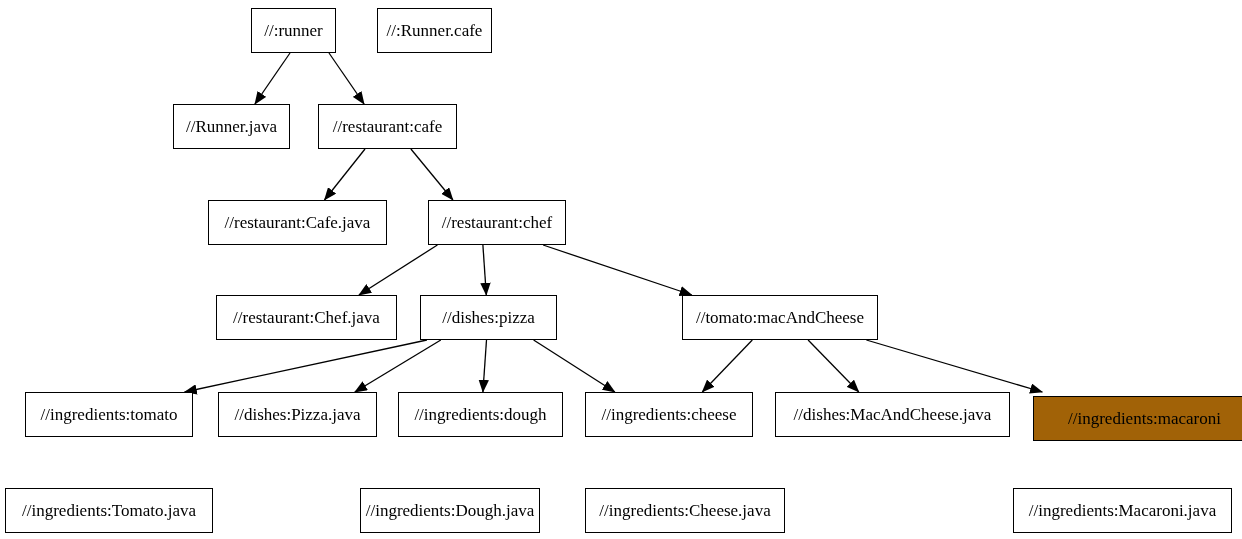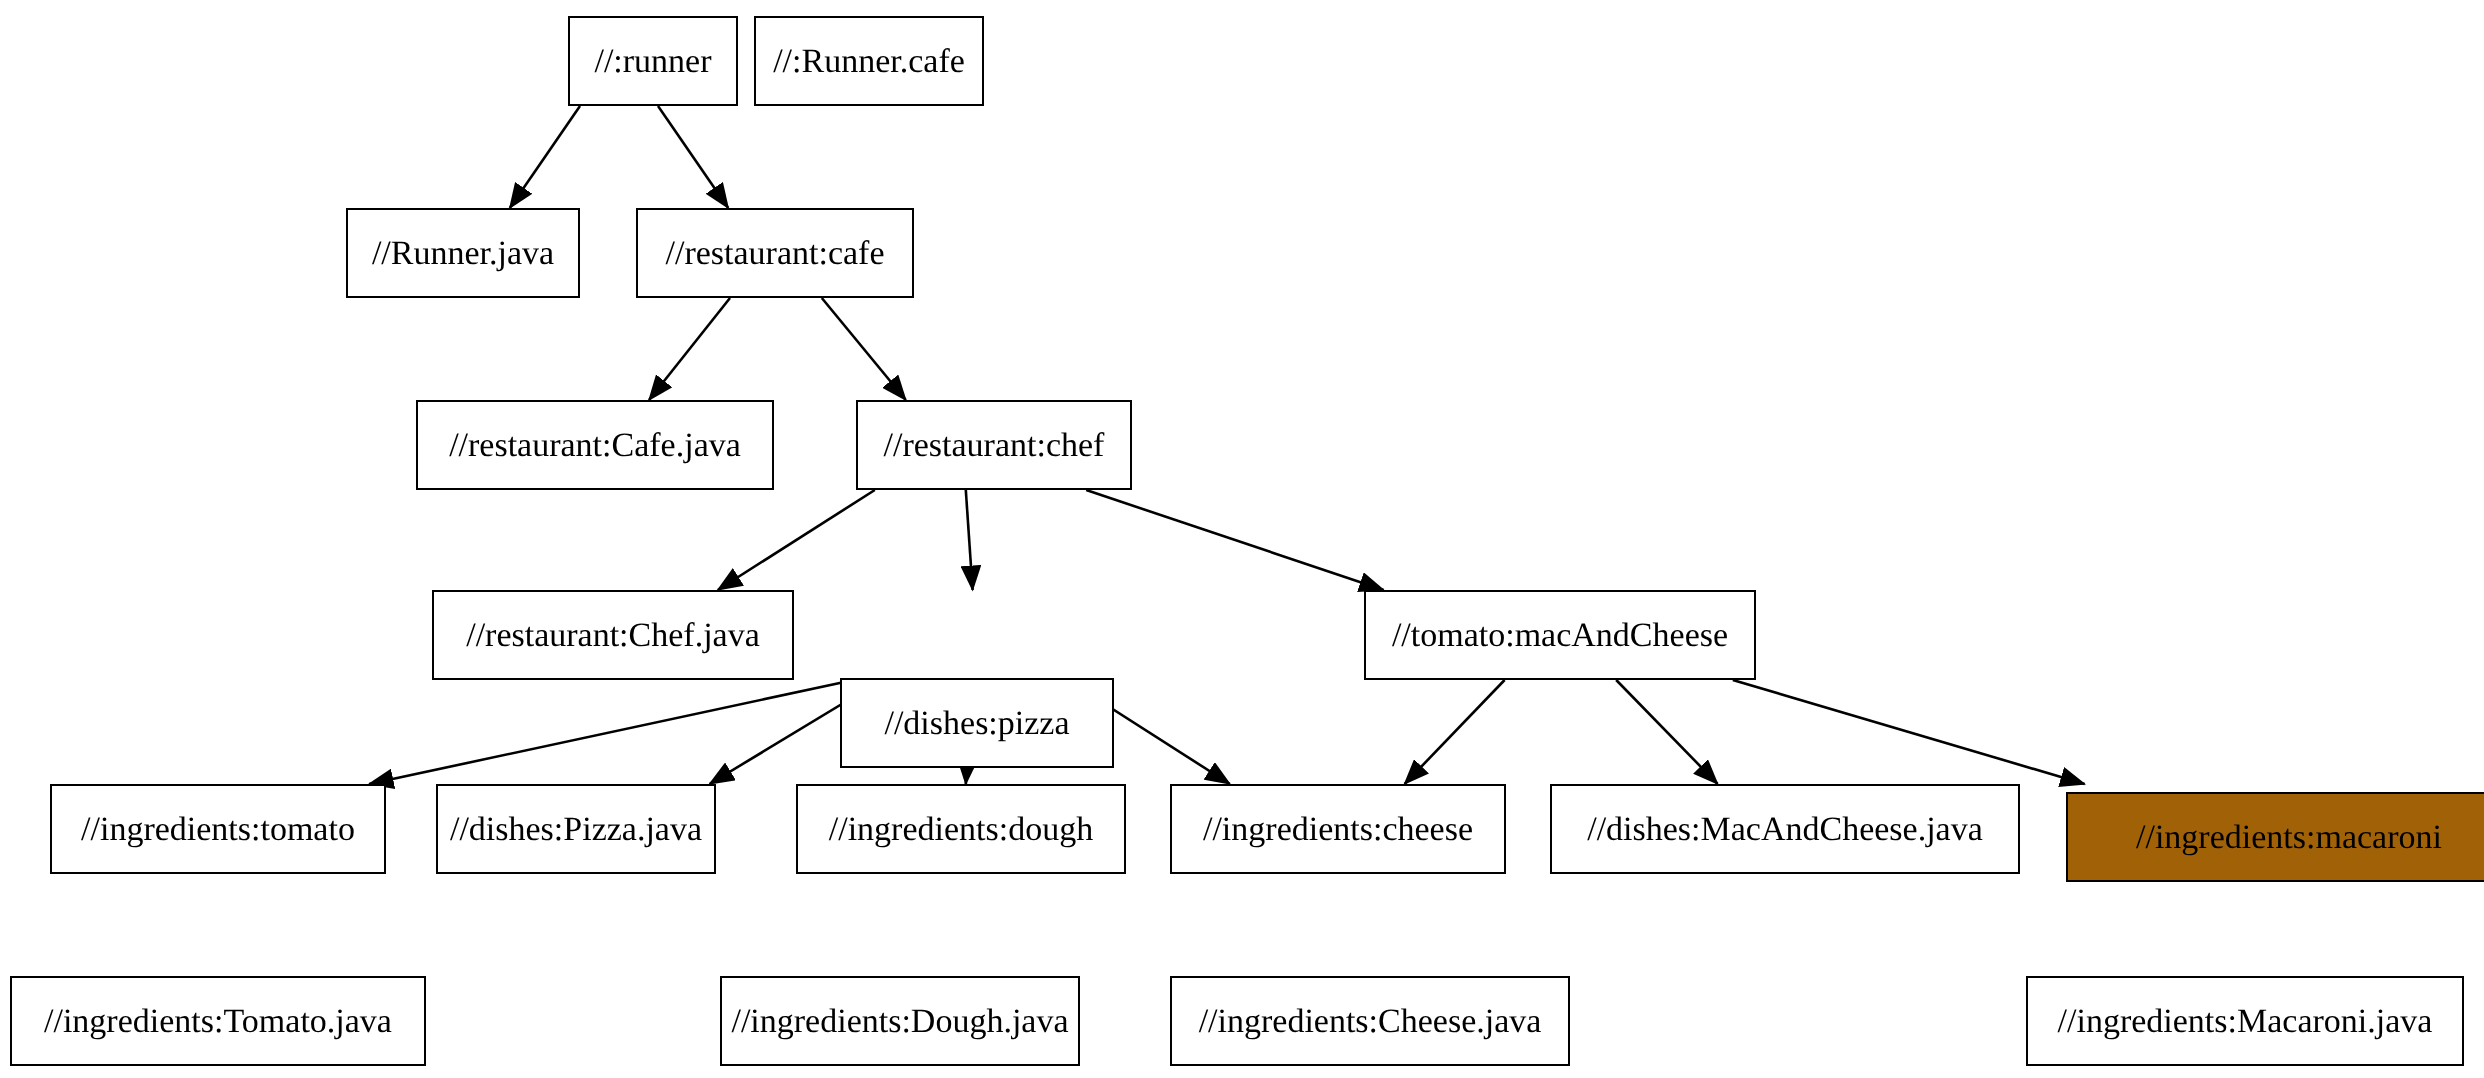--- a/index.html
+++ b/index.html
@@ -59,31 +59,31 @@
         <line x1="426.9" y1="340" x2="184.6" y2="392" stroke="#000000" stroke-width="1.3" marker-end="url(#arrowhead)"></line>
         <line x1="440.8" y1="340" x2="354.8" y2="392" stroke="#000000" stroke-width="1.3" marker-end="url(#arrowhead)"></line>
         <line x1="486.5" y1="340" x2="482.9" y2="392" stroke="#000000" stroke-width="1.3" marker-end="url(#arrowhead)"></line>
         <line x1="533.6" y1="340" x2="614.9" y2="392" stroke="#000000" stroke-width="1.3" marker-end="url(#arrowhead)"></line>
         <line x1="752.3" y1="340" x2="702.3" y2="392" stroke="#000000" stroke-width="1.3" marker-end="url(#arrowhead)"></line>
         <line x1="808.1" y1="340" x2="858.8" y2="392" stroke="#000000" stroke-width="1.3" marker-end="url(#arrowhead)"></line>
         <line x1="866.4" y1="340" x2="1042.3" y2="392" stroke="#000000" stroke-width="1.3" marker-end="url(#arrowhead)"></line>
       </g>
   </svg>
   <div id="node-layer">
-      <div class="node" style="left: 284px; top: 8px; width: 85px; height: 45px; background: rgb(255, 255, 255); border-color: rgb(0, 0, 0); color: rgb(0, 0, 0);">//:runner</div>
+      <div class="node" style="left: 251px; top: 8px; width: 85px; height: 45px; background: rgb(255, 255, 255); border-color: rgb(0, 0, 0); color: rgb(0, 0, 0);">//:runner</div>
       <div class="node" style="left: 377px; top: 8px; width: 115px; height: 45px; background: rgb(255, 255, 255); border-color: rgb(0, 0, 0); color: rgb(0, 0, 0);">//:Runner.cafe</div>
       <div class="node" style="left: 173px; top: 104px; width: 117px; height: 45px; background: rgb(255, 255, 255); border-color: rgb(0, 0, 0); color: rgb(0, 0, 0);">//Runner.java</div>
       <div class="node" style="left: 318px; top: 104px; width: 139px; height: 45px; background: rgb(255, 255, 255); border-color: rgb(0, 0, 0); color: rgb(0, 0, 0);">//restaurant:cafe</div>
       <div class="node" style="left: 208px; top: 200px; width: 179px; height: 45px; background: rgb(255, 255, 255); border-color: rgb(0, 0, 0); color: rgb(0, 0, 0);">//restaurant:Cafe.java</div>
       <div class="node" style="left: 412px; top: 200px; width: 138px; height: 45px; background: rgb(255, 255, 255); border-color: rgb(0, 0, 0); color: rgb(0, 0, 0); margin-left: 16px;">//restaurant:chef</div>
       <div class="node" style="left: 216px; top: 295px; width: 181px; height: 45px; background: rgb(255, 255, 255); border-color: rgb(0, 0, 0); color: rgb(0, 0, 0);">//restaurant:Chef.java</div>
-      <div class="node" style="left: 420px; top: 295px; width: 137px; height: 45px; background: rgb(255, 255, 255); border-color: rgb(0, 0, 0); color: rgb(0, 0, 0); margin-top: 44px;">//dishes:pizza</div>
+      <div class="node" style="left: 420px; top: 295px; width: 137px; height: 45px; background: rgb(255, 255, 255); border-color: rgb(0, 0, 0); color: rgb(0, 0, 0);">//dishes:pizza</div>
       <div class="node" style="left: 682px; top: 295px; width: 196px; height: 45px; background: rgb(255, 255, 255); border-color: rgb(0, 0, 0); color: rgb(0, 0, 0);">//tomato:macAndCheese</div>
       <div class="node" style="left: 25px; top: 392px; width: 168px; height: 45px; background: rgb(255, 255, 255); border-color: rgb(0, 0, 0); color: rgb(0, 0, 0);">//ingredients:tomato</div>
-      <div class="node" style="left: 218px; top: 392px; width: 140px; height: 45px; background: rgb(255, 255, 255); border-color: rgb(0, 0, 0); color: rgb(0, 0, 0);">//dishes:Pizza.java</div>
+      <div class="node" style="left: 218px; top: 392px; width: 159px; height: 45px; background: rgb(255, 255, 255); border-color: rgb(0, 0, 0); color: rgb(0, 0, 0);">//dishes:Pizza.java</div>
       <div class="node" style="left: 398px; top: 392px; width: 165px; height: 45px; background: rgb(255, 255, 255); border-color: rgb(0, 0, 0); color: rgb(0, 0, 0);">//ingredients:dough</div>
       <div class="node" style="left: 585px; top: 392px; width: 168px; height: 45px; background: rgb(255, 255, 255); border-color: rgb(0, 0, 0); color: rgb(0, 0, 0);">//ingredients:cheese</div>
       <div class="node" style="left: 775px; top: 392px; width: 235px; height: 45px; background: rgb(255, 255, 255); border-color: rgb(0, 0, 0); color: rgb(0, 0, 0);">//dishes:MacAndCheese.java</div>
       <div class="node" style="left: 1033px; top: 396px; width: 223px; height: 45px; background: #a16207; border-color: rgb(0, 0, 0); color: rgb(0, 0, 0);">//ingredients:macaroni</div>
       <div class="node" style="left: 5px; top: 488px; width: 208px; height: 45px; background: rgb(255, 255, 255); border-color: rgb(0, 0, 0); color: rgb(0, 0, 0);">//ingredients:Tomato.java</div>
       <div class="node" style="left: 360px; top: 488px; width: 180px; height: 45px; background: rgb(255, 255, 255); border-color: rgb(0, 0, 0); color: rgb(0, 0, 0);">//ingredients:Dough.java</div>
       <div class="node" style="left: 585px; top: 488px; width: 200px; height: 45px; background: rgb(255, 255, 255); border-color: rgb(0, 0, 0); color: rgb(0, 0, 0);">//ingredients:Cheese.java</div>
       <div class="node" style="left: 1013px; top: 488px; width: 219px; height: 45px; background: rgb(255, 255, 255); border-color: rgb(0, 0, 0); color: rgb(0, 0, 0);">//ingredients:Macaroni.java</div>
     </div>
 </div>

